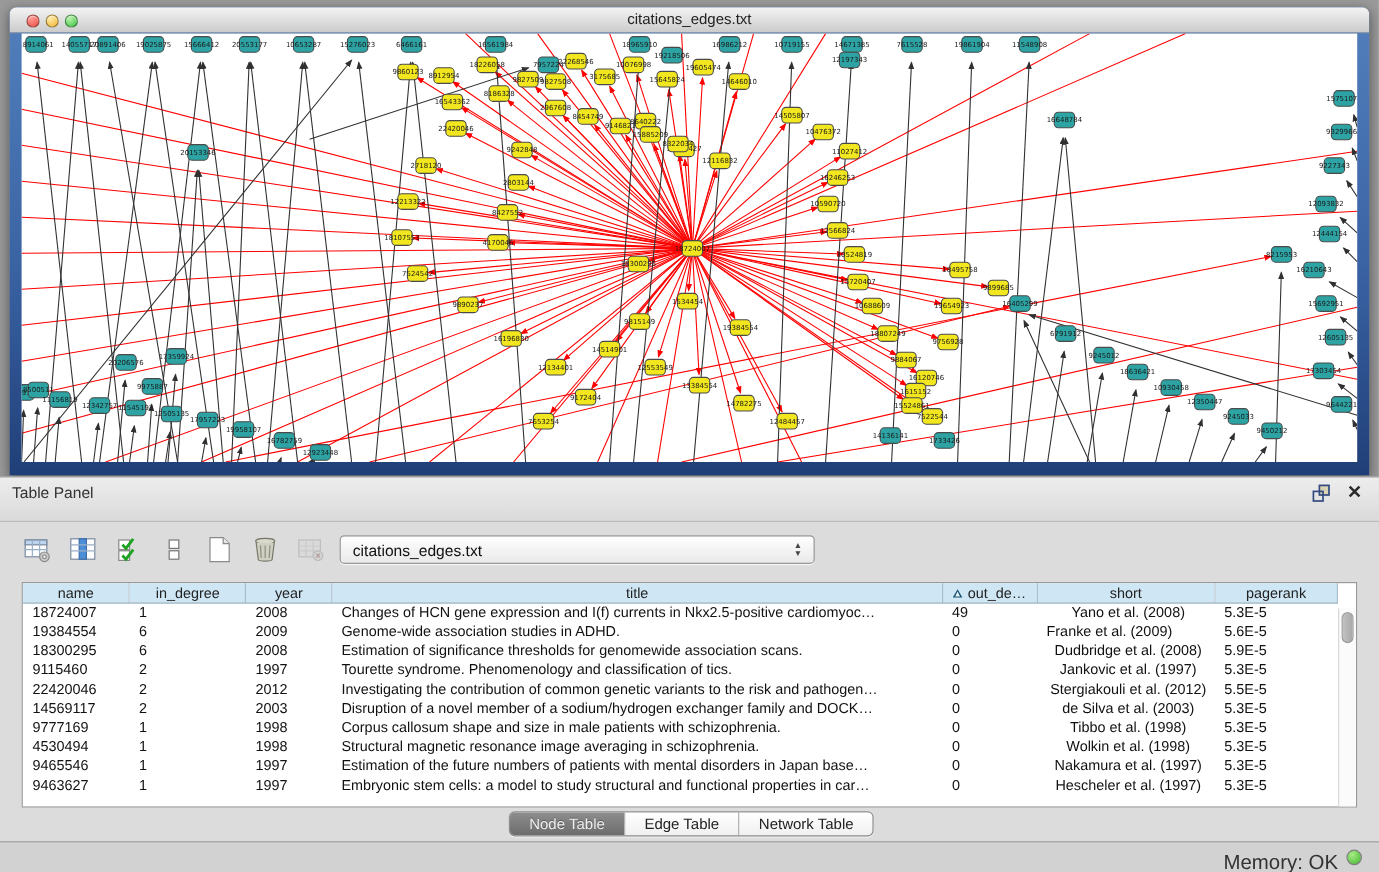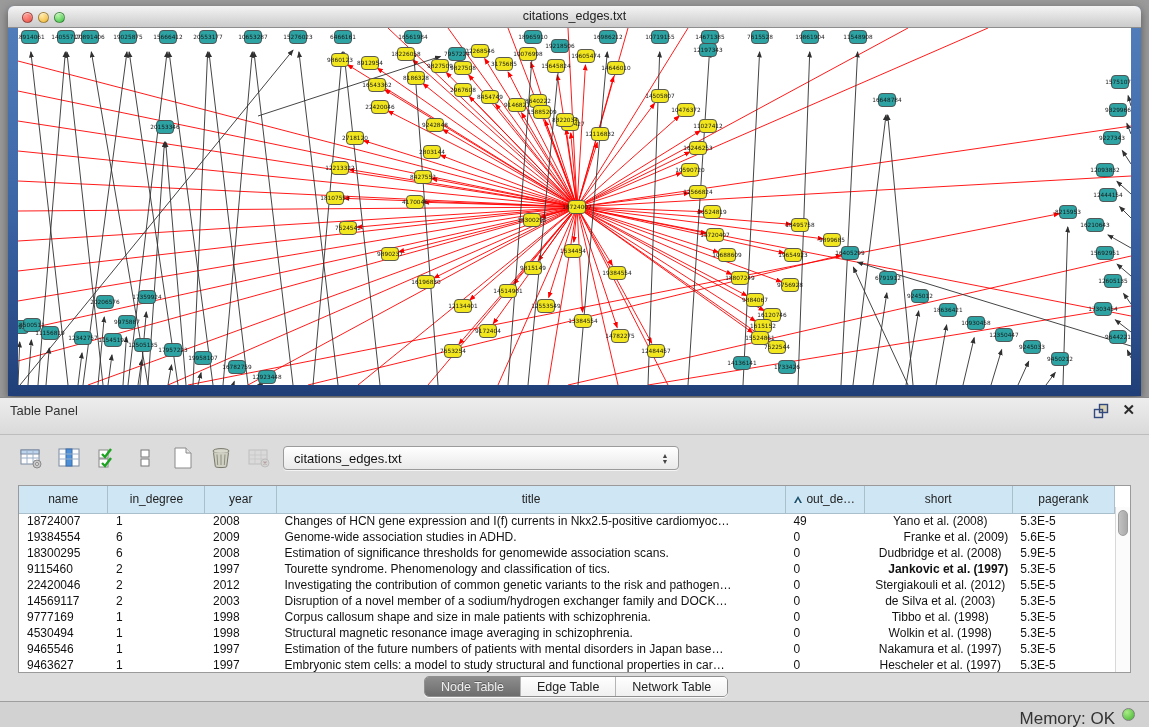--- a/index.html
+++ b/index.html
@@ -44,21 +44,21 @@
     border:1px solid #9b9b9b; border-radius:4px; background:linear-gradient(#ffffff,#e9e9e9);
     box-shadow:0 1px 0 rgba(255,255,255,.7); cursor:pointer; }
   .combo-text { position:absolute; left:10px; top:4px; font-size:13px; color:#111; }
   .combo-stepper { position:absolute; right:8px; top:2px; width:10px; height:20px;
     display:flex; flex-direction:column; align-items:center; justify-content:center;
     color:#444; font-size:7px; line-height:6px; }
 
   .tablewrap { position:absolute; left:18px; top:87px; width:1113px; height:188px;
     background:#fff; border:1px solid #9a9a9a; }
   table.grid { border-collapse:collapse; table-layout:fixed; width:1096px; }
-  table.grid th { height:27px; background:#cfe7f4; border:1px solid #a9bfcc; border-top:none;
+  table.grid th { height:16px; background:#cfe7f4; border:1px solid #a9bfcc; border-top:none;
     font-size:12px; font-weight:normal; color:#222; text-align:center; overflow:hidden;
     white-space:nowrap; }
   table.grid th:first-child { border-left:none; }
   table.grid td { height:16px; font-size:12px; color:#111; white-space:nowrap; overflow:hidden;
     padding:0 4px 0 8px; }
   .sort-tri { display:inline-block; width:0; height:0; border-left:4px solid transparent;
     border-right:4px solid transparent; border-bottom:7px solid #18506e; margin-right:4px;
     position:relative; top:0px; }
   .sort-tri::after{ content:""; position:absolute; left:-2.5px; top:2.5px; width:0; height:0;
     border-left:2.5px solid transparent; border-right:2.5px solid transparent;
@@ -854,39 +854,39 @@
             <td>49</td>
             <td style="text-align: center;">Yano et al. (2008)</td>
             <td>5.3E-5</td>
           </tr>
           <tr>
             <td>19384554</td>
             <td>6</td>
             <td>2009</td>
             <td>Genome-wide association studies in ADHD.</td>
             <td>0</td>
-            <td style="text-align: right; margin-top: 20px;">Franke et al. (2009)</td>
+            <td style="text-align: left; margin-top: 20px;">Franke et al. (2009)</td>
             <td>5.6E-5</td>
           </tr>
           <tr>
             <td>18300295</td>
             <td>6</td>
             <td>2008</td>
             <td>Estimation of significance thresholds for genomewide association scans.</td>
             <td>0</td>
             <td style="text-align: center;">Dudbridge et al. (2008)</td>
             <td>5.9E-5</td>
           </tr>
           <tr>
             <td>9115460</td>
             <td>2</td>
             <td>1997</td>
             <td>Tourette syndrome. Phenomenology and classification of tics.</td>
             <td>0</td>
-            <td style="text-align: right; font-weight: bold;">Jankovic et al. (1997)</td>
+            <td style="text-align: center;">Jankovic et al. (1997)</td>
             <td>5.3E-5</td>
           </tr>
           <tr>
             <td>22420046</td>
             <td>2</td>
             <td>2012</td>
             <td>Investigating the contribution of common genetic variants to the risk and pathogen…</td>
             <td>0</td>
             <td style="text-align: center;">Stergiakouli et al. (2012)</td>
             <td>5.5E-5</td>

